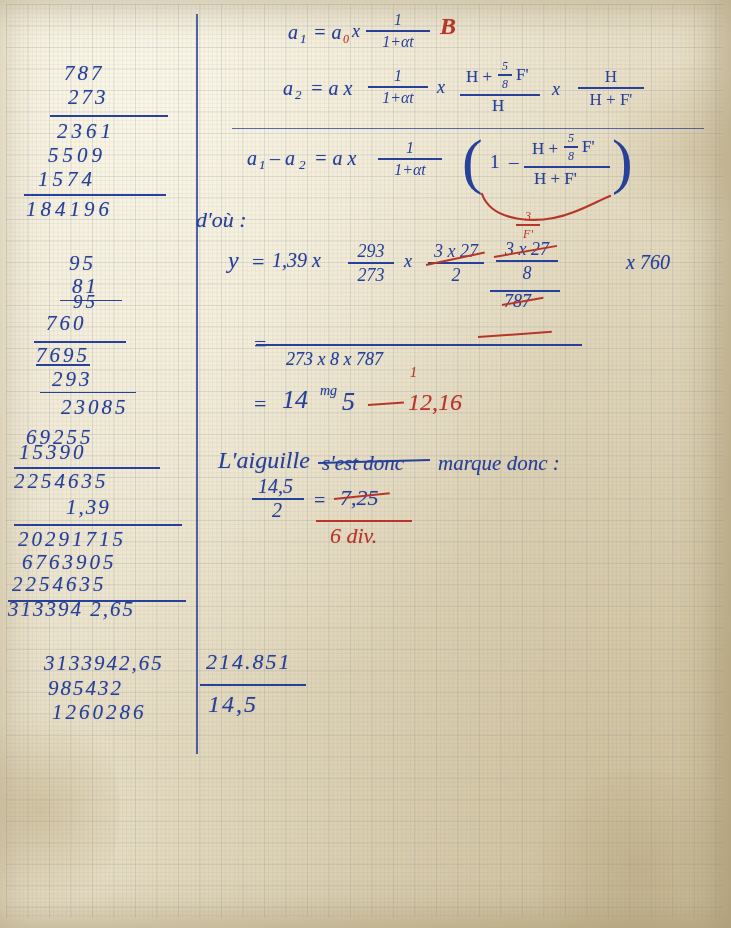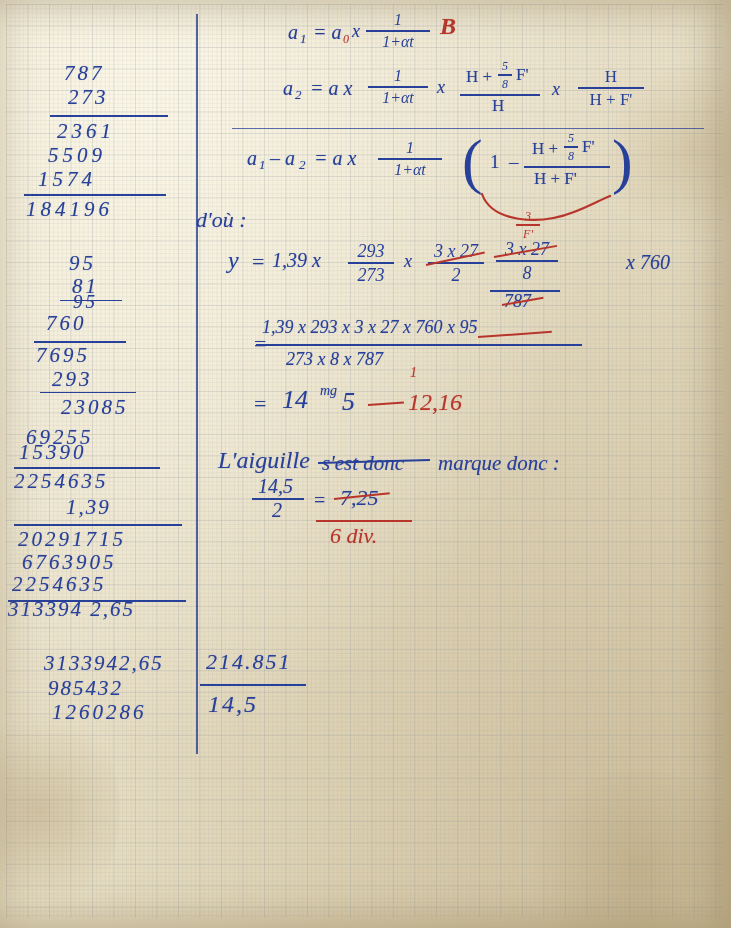--- a/index.html
+++ b/index.html
@@ -122,21 +122,21 @@
   <div class="ink" style="left:38px;top:168px;font-size:21px;letter-spacing:4px;">1574</div>
   <div class="hl" style="left:24px;top:194px;width:142px;"></div>
   <div class="ink" style="left:26px;top:198px;font-size:21px;letter-spacing:4px;">184196</div>
 
   <div class="ink" style="left:69px;top:252px;font-size:21px;letter-spacing:3px;">95</div>
   <div class="ink" style="left:72px;top:275px;font-size:21px;letter-spacing:3px;">81</div>
   <div class="hl thin" style="left:60px;top:300px;width:62px;"></div>
   <div class="ink" style="left:73px;top:292px;font-size:19px;letter-spacing:3px;">95</div>
   <div class="ink" style="left:46px;top:312px;font-size:21px;letter-spacing:3px;">760</div>
   <div class="hl" style="left:34px;top:341px;width:92px;"></div>
-  <div class="ink" style="left:36px;top:344px;font-size:21px;letter-spacing:3px;">7695</div>
+  <div class="ink" style="left:36px;top:344px;font-size:21px;letter-spacing:3px;text-decoration:underline;">7695</div>
   <div class="ink" style="left:52px;top:368px;font-size:21px;letter-spacing:3px;">293</div>
   <div class="hl thin" style="left:40px;top:392px;width:96px;"></div>
   <div class="ink" style="left:34px;top:396px;font-size:21px;letter-spacing:3px;margin-left:27px;">23085</div>
   <div class="ink" style="left:26px;top:419px;font-size:21px;letter-spacing:3px;margin-top:7px;">69255</div>
   <div class="ink" style="left:19px;top:441px;font-size:21px;letter-spacing:3px;">15390</div>
   <div class="hl" style="left:14px;top:467px;width:146px;"></div>
   <div class="ink" style="left:14px;top:470px;font-size:21px;letter-spacing:3px;">2254635</div>
 
   <div class="ink" style="left:66px;top:496px;font-size:21px;letter-spacing:2px;">1,39</div>
   <div class="hl" style="left:14px;top:524px;width:168px;"></div>
@@ -249,21 +249,20 @@
     <span class="bar"></span>
     <span class="den">8</span>
   </div>
   <div class="strike" style="left:494px;top:256px;width:64px;transform:rotate(-10deg);"></div>
   <div class="hl" style="left:490px;top:290px;width:70px;"></div>
   <div class="ink" style="left:504px;top:292px;font-size:18px;">787</div>
   <div class="strike" style="left:502px;top:304px;width:42px;transform:rotate(-10deg);"></div>
   <div class="ink" style="left:578px;top:252px;font-size:20px;margin-left:48px;">x 760</div>
 
   <div class="ink" style="left:254px;top:332px;font-size:22px;font-style:normal;">=</div>
-  <div class="ink" style="left:262px;top:318px;font-size:18px;">1,39 x 293 x 3 x 27 x 760 x 95</div>
   <div class="hl" style="left:256px;top:344px;width:326px;"></div>
   <div class="ink" style="left:286px;top:350px;font-size:18px;">273 x 8 x 787</div>
   <div class="strike" style="left:478px;top:336px;width:74px;transform:rotate(-4deg);"></div>
   <div class="ink red" style="left:410px;top:366px;font-size:14px;">1</div>
 
   <div class="ink" style="left:254px;top:392px;font-size:22px;font-style:normal;">=</div>
   <div class="ink" style="left:282px;top:386px;font-size:26px;">14</div>
   <div class="ink" style="left:320px;top:384px;font-size:14px;">mg</div>
   <div class="ink" style="left:342px;top:388px;font-size:26px;">5</div>
   <div class="strike" style="left:368px;top:404px;width:36px;transform:rotate(-4deg);"></div>

